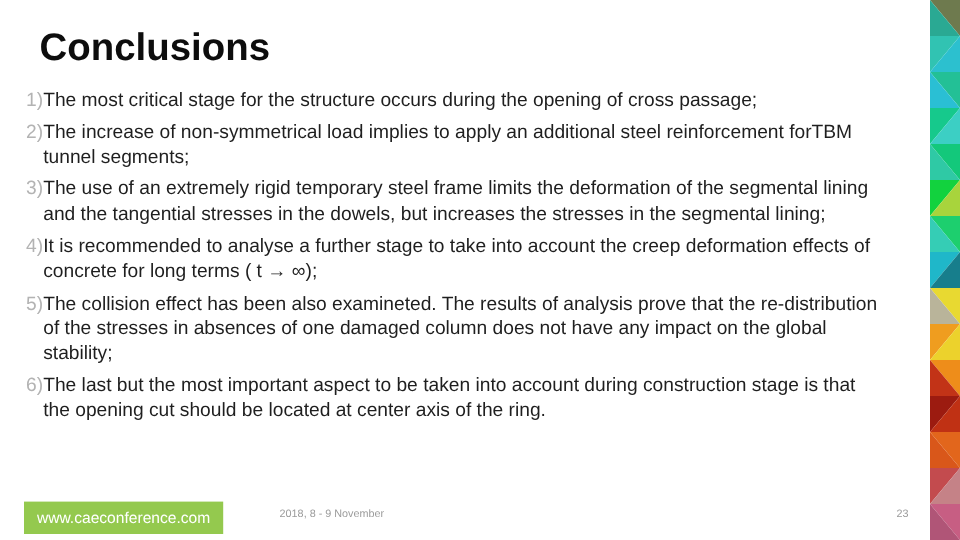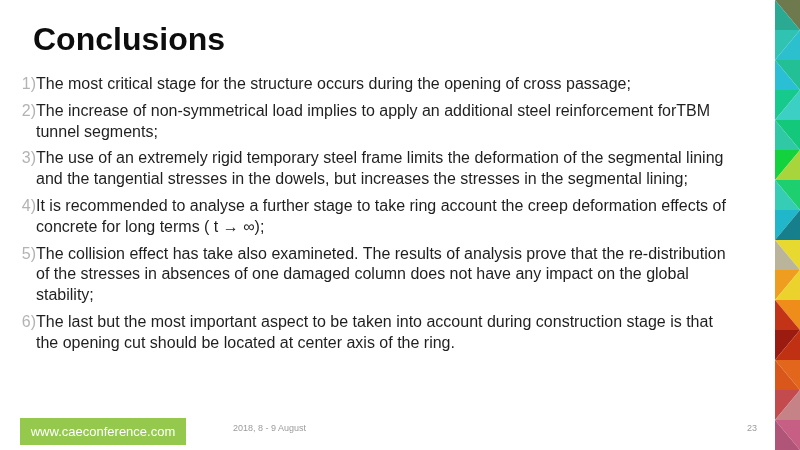--- a/index.html
+++ b/index.html
@@ -53,37 +53,37 @@
     <div class="item">
       <span class="num">2)</span>
       <span class="txt">The increase of non-symmetrical load implies to apply an additional steel reinforcement forTBM tunnel segments;</span>
     </div>
     <div class="item">
       <span class="num">3)</span>
       <span class="txt">The use of an extremely rigid temporary steel frame limits the deformation of the segmental lining and the tangential stresses in the dowels, but increases the stresses in the segmental lining;</span>
     </div>
     <div class="item">
       <span class="num">4)</span>
-      <span class="txt">It is recommended to analyse a further stage to take ring account the creep deformation effects of concrete for long terms ( t → ∞);</span>
+      <span class="txt">It is recommended to analyse a further stage to take into account the creep deformation effects of concrete for long terms ( t → ∞);</span>
     </div>
     <div class="item">
       <span class="num">5)</span>
-      <span class="txt">The collision effect has take also examineted. The results of analysis prove that the re-distribution of the stresses in absences of one damaged column does not have any impact on the global stability;</span>
+      <span class="txt">The collision effect has been also examineted. The results of analysis prove that the re-distribution of the stresses in absences of one damaged column does not have any impact on the global stability;</span>
     </div>
     <div class="item">
       <span class="num">6)</span>
       <span class="txt">The last but the most important aspect to be taken into account during construction stage is that the opening cut should be located at center axis of the ring.</span>
     </div>
   </div>
 
   <div class="badge">
     <span>www.caeconference.com</span>
   </div>
 
-  <span class="f-text f-date">2018, 8 - 9 August</span>
+  <span class="f-text f-date">2018, 8 - 9 November</span>
   <span class="f-text f-page">23</span>
 
   <svg class="mosaic" id="mosaic" viewBox="0 0 25 450" preserveAspectRatio="none" xmlns="http://www.w3.org/2000/svg">
       <polygon points="0,0 25,0 25,30" fill="#6e7a4e"></polygon>
       <polygon points="0,0 25,30 0,30" fill="#2aa993"></polygon>
       <polygon points="0,30 25,30 0,60" fill="#31c3b2"></polygon>
       <polygon points="25,30 25,60 0,60" fill="#2cc0cf"></polygon>
       <polygon points="0,60 25,60 25,90" fill="#23c096"></polygon>
       <polygon points="0,60 25,90 0,90" fill="#2abfd4"></polygon>
       <polygon points="0,90 25,90 0,120" fill="#16c98c"></polygon>

